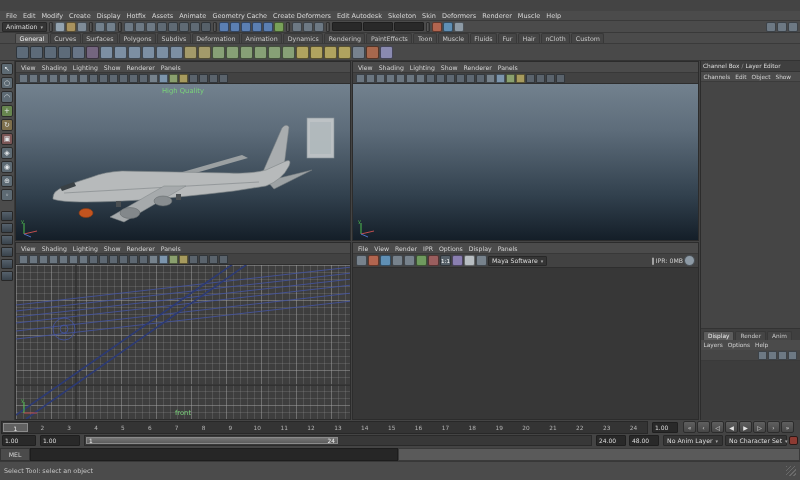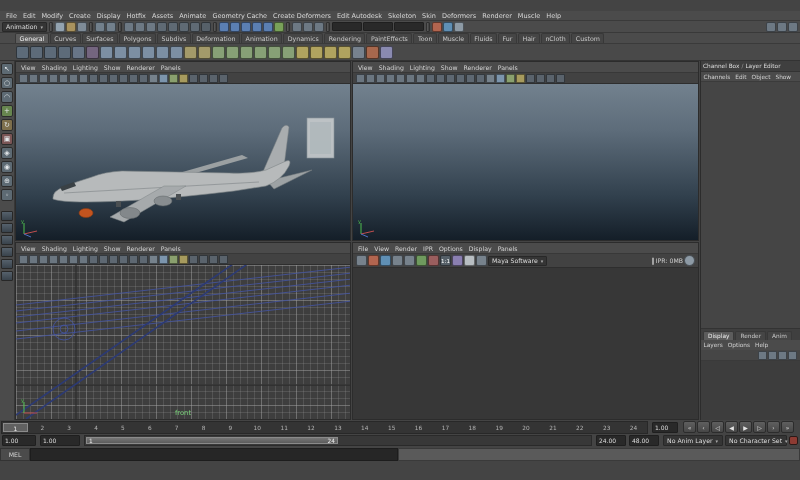--- a/index.html
+++ b/index.html
@@ -274,20 +274,21 @@
         <span class="vpic" style="background:#76828c"></span>
         <span class="vpic" style="background:#7c95ad"></span>
         <span class="vpic" style="background:#8aa06e"></span>
         <span class="vpic" style="background:#a79b5e"></span>
         <span class="vpic" style="background:#5a636c"></span>
         <span class="vpic" style="background:#5a636c"></span>
         <span class="vpic" style="background:#5a636c"></span>
         <span class="vpic" style="background:#5a636c"></span>
     </div>
     <div class="vp-canvas grad">
+      <div class="hud">High Quality</div>
       <svg class="fillsvg" width="336" height="156" viewBox="0 0 336 156">
         <g transform="translate(8,18)">
           <g>
             <rect x="283" y="16" width="27" height="40" fill="#c7cbcd" opacity="0.9" stroke="#8e979c" stroke-width="0.6"></rect>
             <rect x="286" y="20" width="21" height="32" fill="#aeb6ba" opacity="0.8"></rect>
           </g>
           <path d="M155 71 L218 53 L224 56 L168 72 Z" fill="#9ba0a2"></path>
           <path d="M238 72 L258 26 Q262 21 265 25 L259 72 Z" fill="#a9adaf" stroke="#7e8486" stroke-width="0.5"></path>
           <path d="M243 79 L288 68 L250 87 Z" fill="#9da2a4" stroke="#787e80" stroke-width="0.5"></path>
           <path d="M29 97 Q28 89 40 85 Q54 79 68 75 Q80 70 98 69 L205 71 Q228 72 242 68 L262 59 Q268 57 265 64 Q258 78 242 84 L210 89 Q118 100 62 100 Q36 100 29 97 Z" fill="#b7babb" stroke="#7e8486" stroke-width="0.6"></path>
@@ -544,14 +545,18 @@
     </span>
     <span class="autokey"></span>
   </div>
 
   <div class="melrow">
     <span class="mellabel">MEL</span>
     <input class="melinput" value="" style="">
     <span class="melresult"></span>
   </div>
 
+  <div class="helprow">
+    <span class="helptext">Select Tool: select an object</span>
+    <span class="grip"></span>
+  </div>
 
 </div>
 
 </body></html>

